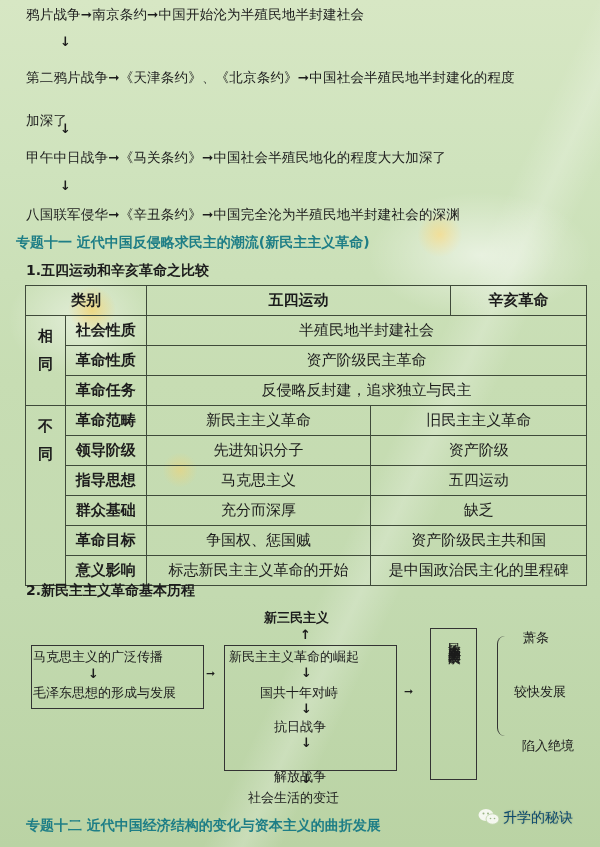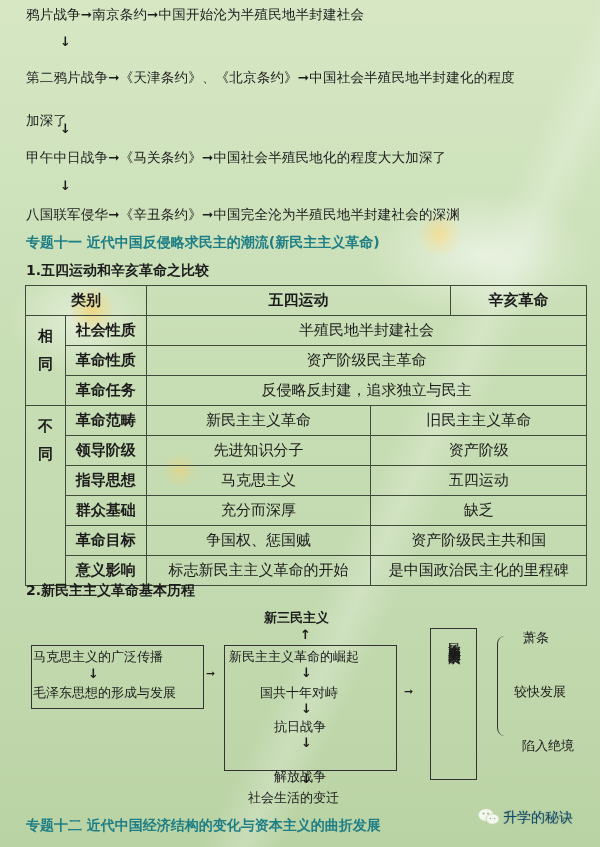--- a/index.html
+++ b/index.html
@@ -44,21 +44,21 @@
 
 <div class="abs line" style="left:26px;top:6px;">鸦片战争➞南京条约➞中国开始沦为半殖民地半封建社会</div>
 <div class="abs arrow-down" style="left:60px;top:34px;">↓</div>
 <div class="abs line" style="left:26px;top:69px;">第二鸦片战争➞《天津条约》、《北京条约》➞中国社会半殖民地半封建化的程度</div>
 <div class="abs line" style="left:26px;top:96px;margin-top:16px;">加深了</div>
 <div class="abs arrow-down" style="left:60px;top:121px;">↓</div>
 <div class="abs line" style="left:26px;top:149px;">甲午中日战争➞《马关条约》➞中国社会半殖民地化的程度大大加深了</div>
 <div class="abs arrow-down" style="left:60px;top:178px;">↓</div>
 <div class="abs line" style="left:26px;top:206px;">八国联军侵华➞《辛丑条约》➞中国完全沦为半殖民地半封建社会的深渊</div>
 
-<div class="abs topic" style="left:26px;top:234px;">专题十一  近代中国反侵略求民主的潮流(新民主主义革命)</div>
+<div class="abs topic" style="left:16px;top:234px;">专题十一  近代中国反侵略求民主的潮流(新民主主义革命)</div>
 
 <div class="abs sub" style="left:26px;top:262px;">1.五四运动和辛亥革命之比较</div>
 
 <table class="cmp">
   <colgroup>
     <col style="width:40px">
     <col style="width:81px">
     <col style="width:225px">
     <col style="width:80px">
     <col style="width:136px">

